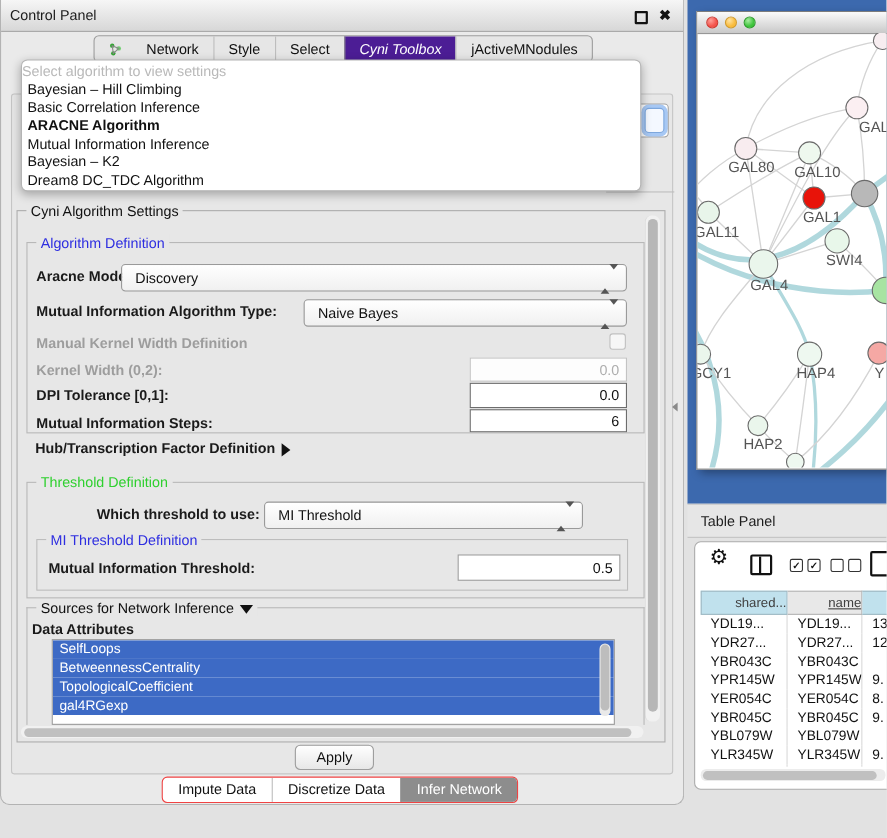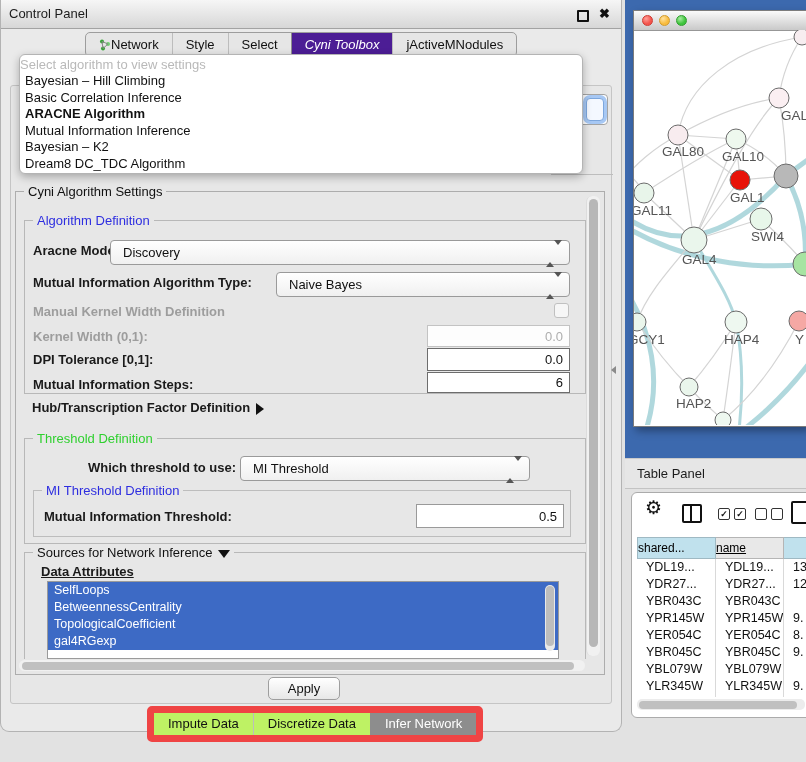--- a/index.html
+++ b/index.html
@@ -16,21 +16,21 @@
                background:linear-gradient(#f6f6f6,#d7d7d7);
                border-bottom:1px solid #a3a3a3;}
   #cp-title{left:8px;top:0;line-height:28px;font-size:13px;color:#1c1c1c;}
   .float-ico{right:32px;top:10px;width:8px;height:8px;border:2px solid #111;border-radius:1px;}
   .close-ico{right:11px;top:6px;font-size:13px;font-weight:bold;color:#111;}
 
   
   #top-tabs{left:84px;top:32px;height:23px;display:flex;border:1px solid #9d9d9d;
             border-radius:5px;overflow:hidden;background:#e6e6e6;}
   .ttab{height:23px;line-height:23px;padding:0 13px;font-size:13px;color:#111;
-        border-left:1px solid #bdbdbd;display:flex;align-items:center;gap:0;}
+        border-left:1px solid #bdbdbd;display:flex;align-items:center;gap:22px;}
   .ttab:first-child{border-left:none;}
   .ttab.sel{background:#4c1d95;color:#fff;border-left-color:#8d8d8d;font-style:italic;}
   .net-ico{display:inline-block;width:12px;height:12px;}
 
   
   #main-panel{left:9px;top:85px;width:600px;height:617px;background:#e7e7e7;
               border:1px solid #c5c5c5;border-radius:3px;}
   
   #hidden-combo{left:295px;top:8px;width:300px;height:29px;border:1px solid #a3a3a3;
                 border-radius:4px;background:#fff;}
@@ -84,22 +84,22 @@
              border-bottom:6px solid transparent;border-left:8px solid #111;
              vertical-align:middle;margin-left:6px;}
   .tri-down{display:inline-block;width:0;height:0;border-left:6px solid transparent;
             border-right:6px solid transparent;border-top:8px solid #111;
             vertical-align:middle;margin-left:5px;}
 
   
   #apply-btn{left:267px;top:677px;width:70px;height:21px;border:1px solid #9e9e9e;border-radius:5px;
              background:linear-gradient(#ffffff,#e7e7e7);font-size:13px;color:#111;
              text-align:center;line-height:21px;}
-  #bottom-tabs{left:146px;top:706px;height:22px;display:flex;border:7px solid #ef4444;
-               border-radius:5px;overflow:hidden;background:#bef264;}
+  #bottom-tabs{left:146px;top:706px;height:22px;display:flex;border:1px solid #ef4444;
+               border-radius:5px;overflow:hidden;background:#ffffff;}
   .btab{height:22px;line-height:22px;padding:0 14px;font-size:13px;color:#111;
         border-left:1px solid #bdbdbd;}
   .btab:first-child{border-left:none;}
   .btab.sel{background:#8d8d8d;color:#fff;border-left-color:#8d8d8d;}
 
   
   #algo-dropdown{left:18px;top:54px;width:562px;height:118px;background:#fff;
                  border:1px solid #b4b4b4;border-radius:6px;z-index:40;
                  box-shadow:0 3px 9px rgba(0,0,0,.28);}
   #dd-header{color:#b9b9b9;font-size:13px;line-height:16px;margin-top:2px;}
@@ -139,22 +139,22 @@
   #cols-ico div{position:absolute;left:6px;top:0;width:2px;height:15px;background:#111;}
   .cb-pair{display:flex;gap:4px;}
   #chk-pair{left:86px;top:15px;}
   #unchk-pair{left:123px;top:15px;}
   .mini-cb{width:10px;height:10px;border:1.6px solid #333;border-radius:2px;font-size:9px;
            line-height:10px;text-align:center;color:#111;font-weight:bold;}
   #doc-ico{left:159px;top:8px;width:14px;height:19px;border:2px solid #111;border-radius:2px;background:#fff;}
 
   #tbl{left:5px;top:44px;width:200px;}
   #tbl-head{display:flex;height:22px;}
-  .hcell{box-sizing:border-box;border:1px solid #9fb9c3;border-left:none;font-size:12px;color:#000000;
-         text-align:left;line-height:20px;background:#c0e1ed;overflow:hidden;white-space:nowrap;}
+  .hcell{box-sizing:border-box;border:1px solid #9fb9c3;border-left:none;font-size:12px;color:#404040;
+         text-align:right;line-height:20px;background:#c0e1ed;overflow:hidden;white-space:nowrap;}
   .hcell.first{border-left:1px solid #9fb9c3;}
   .hcell.gray{background:#e8e8e8;border-color:#b5b5b5;text-decoration:underline;}
   .c0{width:79px;} .c1{width:68px;} .c2{width:52px;}
   #tbl-rows{overflow:hidden;height:138px;}
   .trow{display:flex;height:17px;}
   .tcell{box-sizing:border-box;font-size:12.5px;color:#111;line-height:17px;padding-left:9px;
          border-right:1px solid #d9d9d9;overflow:hidden;white-space:nowrap;}
   #tbl-hscroll{left:5px;top:206px;width:168px;height:11px;background:#ececec;border-radius:5px;}
   #tbl-hthumb{left:2px;width:158px;}
 
@@ -225,21 +225,21 @@
 
         <div class="flabel" style="left:8px;top:54px;">Mutual Information Algorithm Type:</div>
         <div class="combo" style="left:251px;top:51px;width:292px;">
           <span class="ctext">Naive Bayes</span>
           <span class="arrows"><span class="up"></span><span class="dn"></span></span>
         </div>
 
         <div class="flabel dis" style="left:8px;top:83px;">Manual Kernel Width Definition</div>
         <div class="checkbox" style="left:529px;top:82px;"></div>
 
-        <div class="flabel dis" style="left:8px;top:108px;">Kernel Width (0,1):</div>
+        <div class="flabel dis" style="left:8px;top:108px;">Kernel Width (0,2):</div>
         <input class="tfield dis" style="left: 402px; top: 104px; width: 129px;" readonly="" value="0.0">
 
         <div class="flabel" style="left:8px;top:131px;">DPI Tolerance [0,1]:</div>
         <input class="tfield" style="left: 402px; top: 127px; width: 129px; height: 21px;" value="0.0">
 
         <div class="flabel" style="left:8px;top:156px;">Mutual Information Steps:</div>
         <input class="tfield" style="left: 402px; top: 151px; width: 129px; height: 19px;" value="6">
       </div>
 
       <div class="flabel" style="left:16px;top:208px;">
@@ -259,21 +259,21 @@
           <span class="gtitle blue">MI Threshold Definition</span>
           <div class="flabel" style="left:10px;top:18px;">Mutual Information Threshold:</div>
           <input class="tfield" style="left: 382px; top: 13px; width: 134px; height: 22px; border-color: rgb(154, 154, 154);" value="0.5">
         </div>
       </div>
 
       <div class="group" style="left:8px;top:360px;width:560px;height:106px;border-bottom:none;border-color:#b8b8b8;">
         <span class="gtitle">
           <span>Sources for Network Inference</span><span class="tri-down"></span>
         </span>
-        <div class="flabel" style="left:16px;top:11px;text-decoration:underline;">Data Attributes</div>
+        <div class="flabel" style="left:4px;top:11px;">Data Attributes</div>
         <div class="abs" id="attr-list">
           <div id="attr-vscroll">
             <div id="attr-vthumb"></div>
           </div>
         <div class="attr-item">SelfLoops</div>
             <div class="attr-item">BetweennessCentrality</div>
             <div class="attr-item">TopologicalCoefficient</div>
             <div class="attr-item">gal4RGexp</div>
           </div>
       </div>

